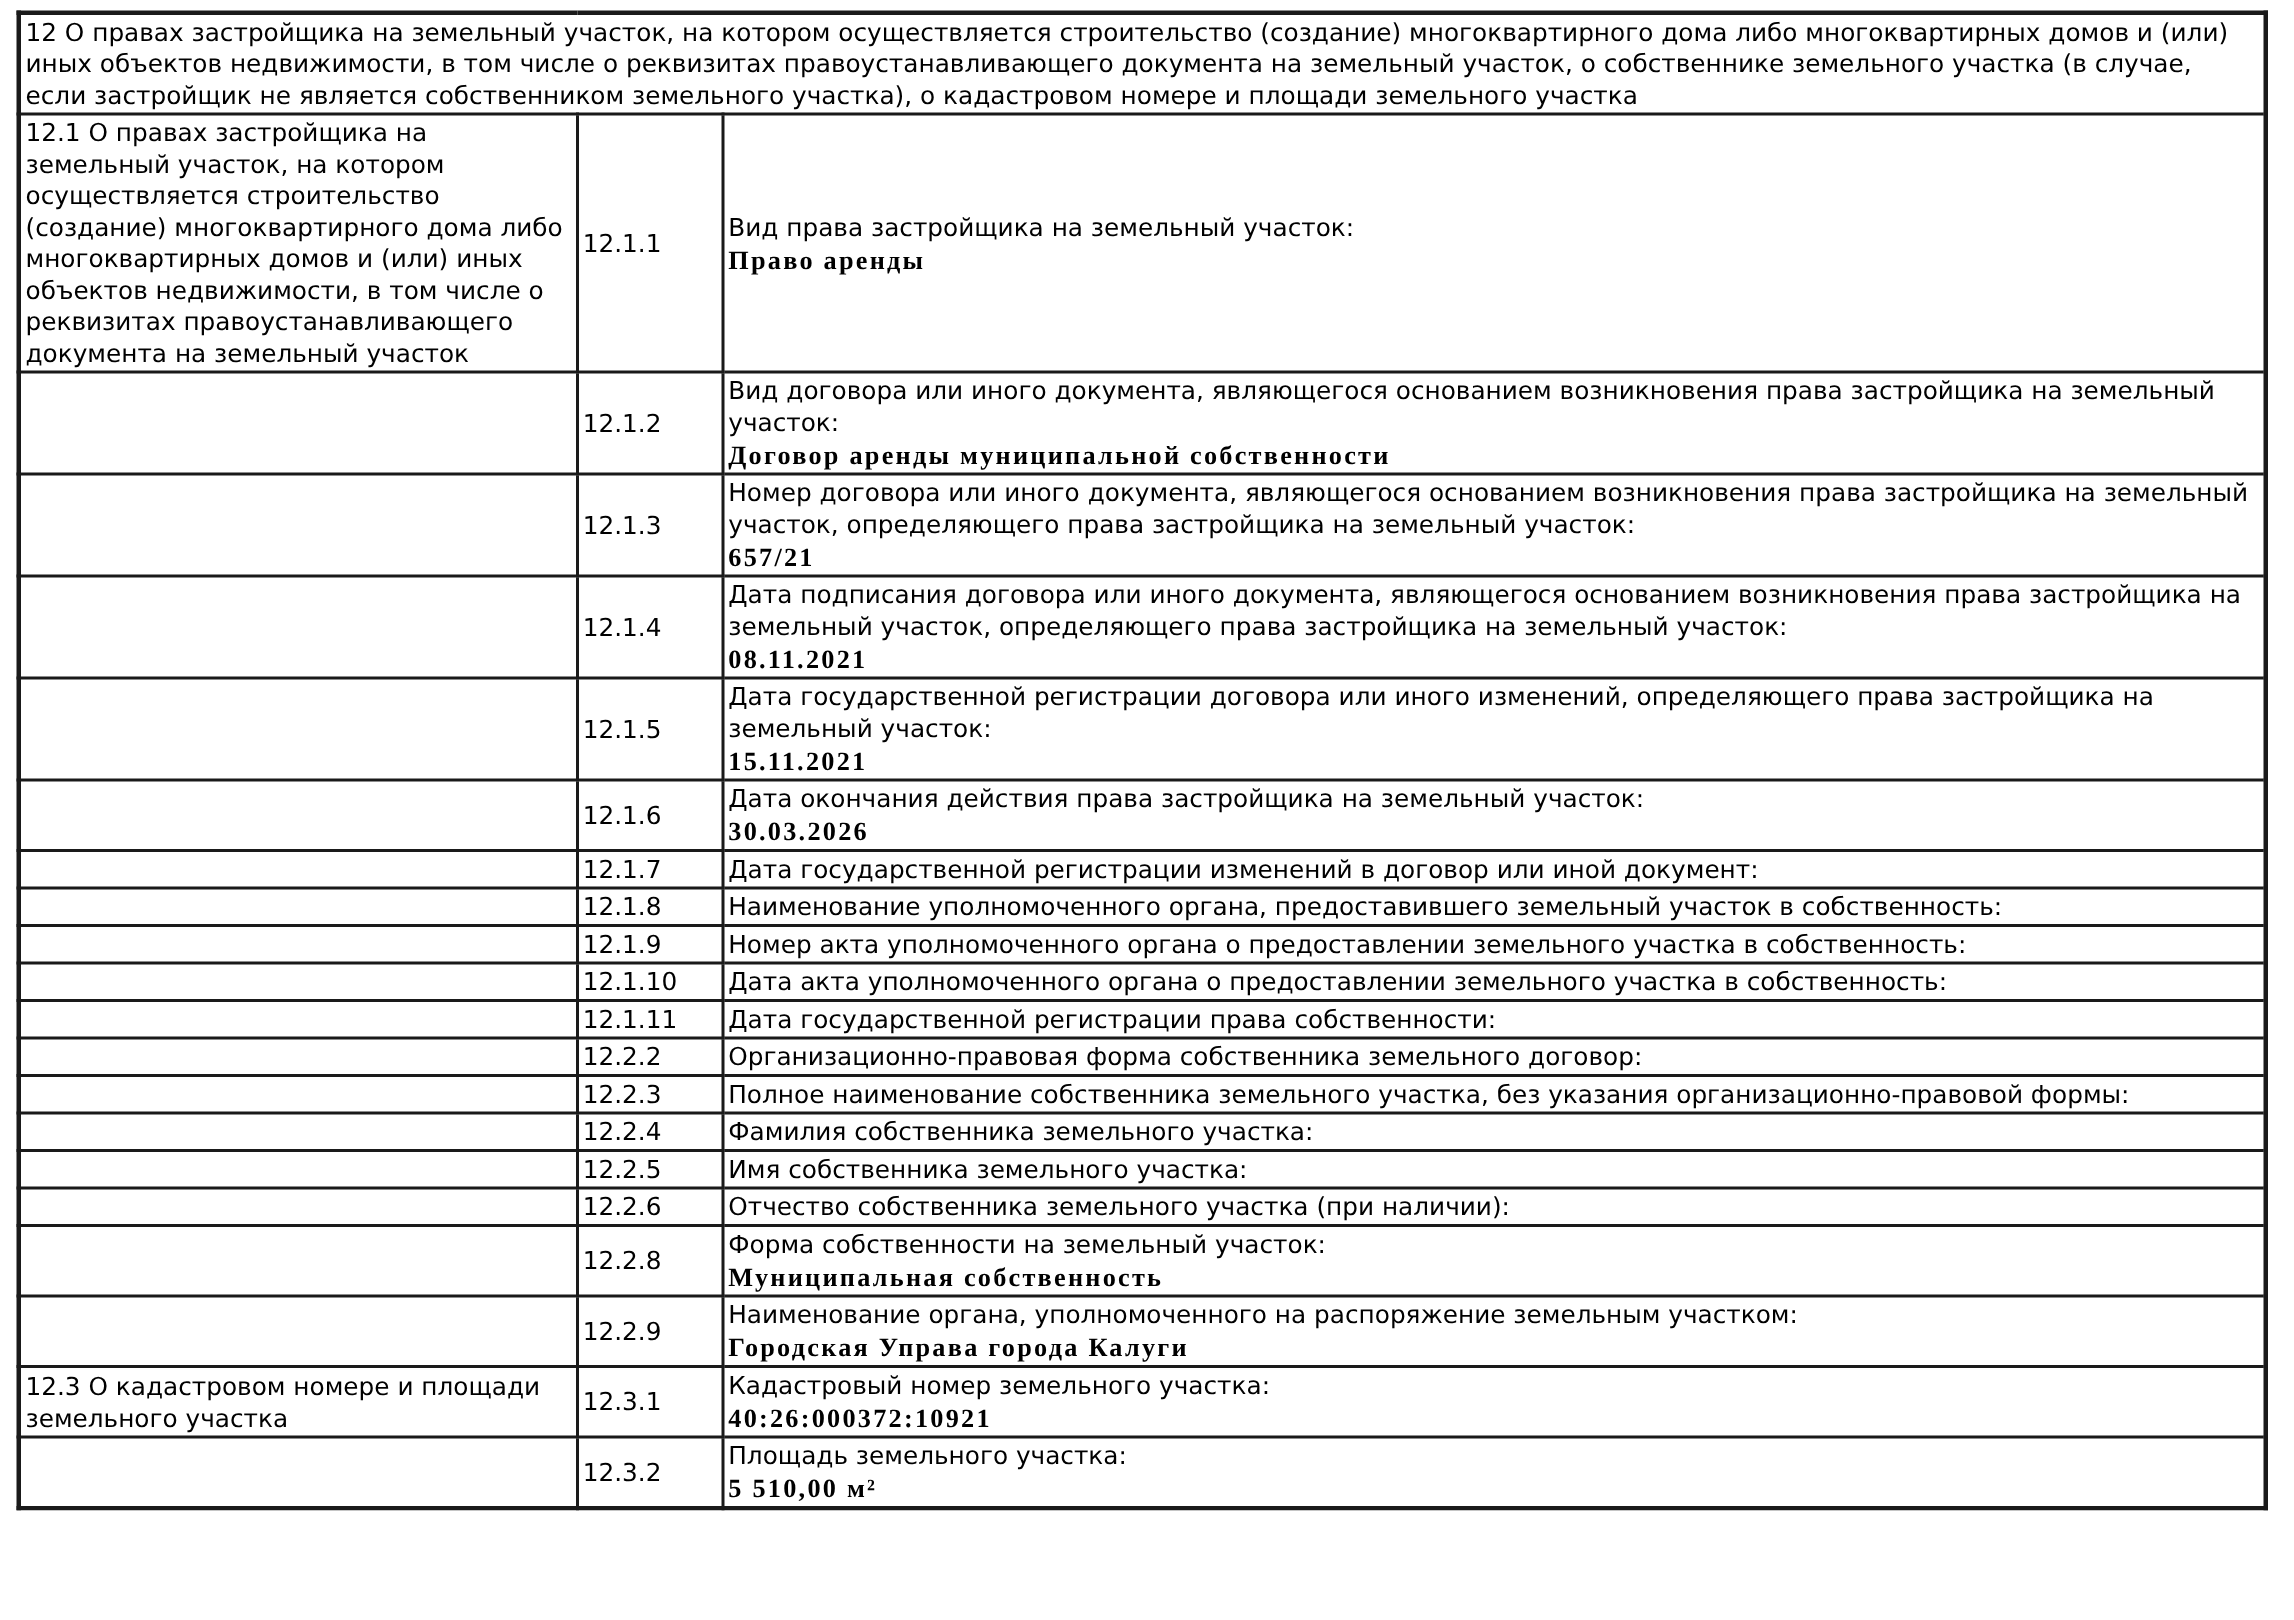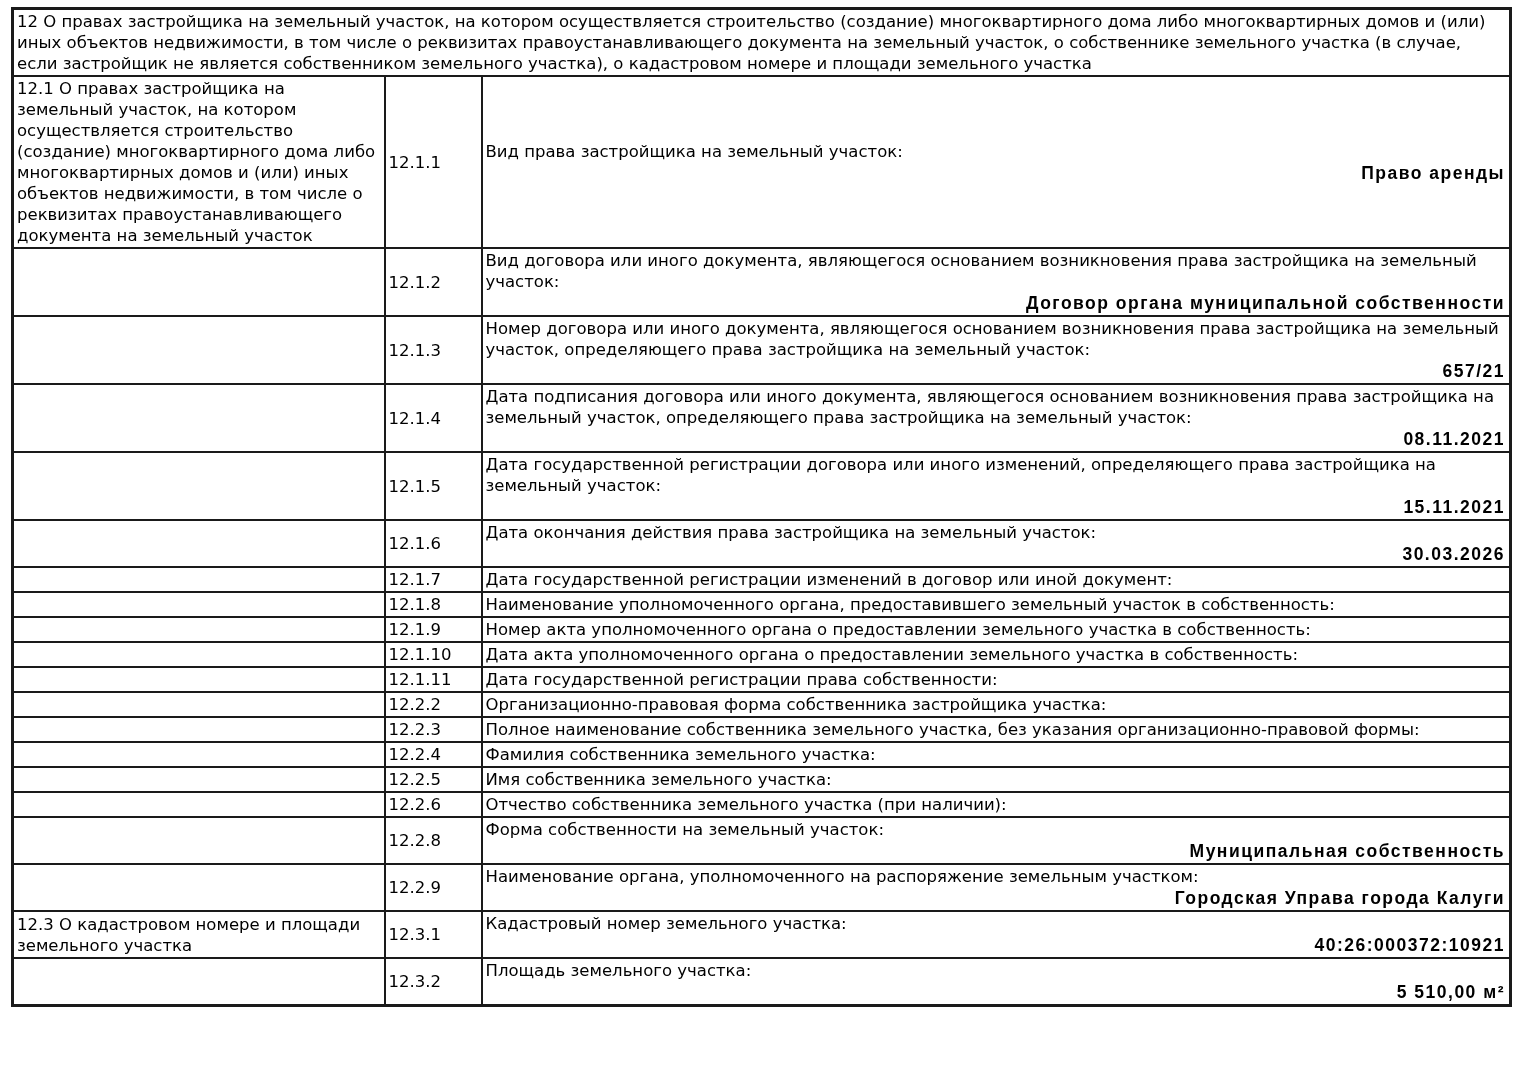--- a/index.html
+++ b/index.html
@@ -24,27 +24,26 @@
     line-height: 21px;
     word-wrap: break-word;
   }
   .header-cell {
     vertical-align: top;
   }
   .c1 { width: 372px; }
   .c2 { width: 97px; }
   .c3 { width: auto; }
   .value {
-    font-family: Liberation Sans, sans-serif;
+    font-family: Liberation Serif, serif;
     font-weight: bold;
     font-size: 17.5px;
     letter-spacing: 1.5px;
     line-height: 22px;
     white-space: nowrap;
-    text-align: right;
   }
 </style>
 </head>
 <body>
 
 <table class="doc-table">
   <colgroup>
     <col class="c1">
       <col class="c2">
       <col class="c3">
@@ -61,21 +60,21 @@
         <div>Вид права застройщика на земельный участок:</div>
         <div class="value">Право аренды</div>
       </td>
     </tr>
 
     <tr>
       <td></td>
       <td>12.1.2</td>
       <td>
         <div>Вид договора или иного документа, являющегося основанием возникновения права застройщика на земельный участок:</div>
-        <div class="value">Договор органа муниципальной собственности</div>
+        <div class="value">Договор аренды муниципальной собственности</div>
       </td>
     </tr>
 
     <tr>
       <td></td>
       <td>12.1.3</td>
       <td>
         <div>Номер договора или иного документа, являющегося основанием возникновения права застройщика на земельный участок, определяющего права застройщика на земельный участок:</div>
         <div class="value">657/21</div>
       </td>
@@ -146,21 +145,21 @@
       <td>
         <div>Дата государственной регистрации права собственности:</div>
       </td>
     </tr>
 
 
     <tr>
       <td></td>
       <td>12.2.2</td>
       <td>
-        <div>Организационно-правовая форма собственника застройщика участка:</div>
+        <div>Организационно-правовая форма собственника земельного договор:</div>
       </td>
     </tr>
 
     <tr>
       <td></td>
       <td>12.2.3</td>
       <td>
         <div>Полное наименование собственника земельного участка, без указания организационно-правовой формы:</div>
       </td>
     </tr>

